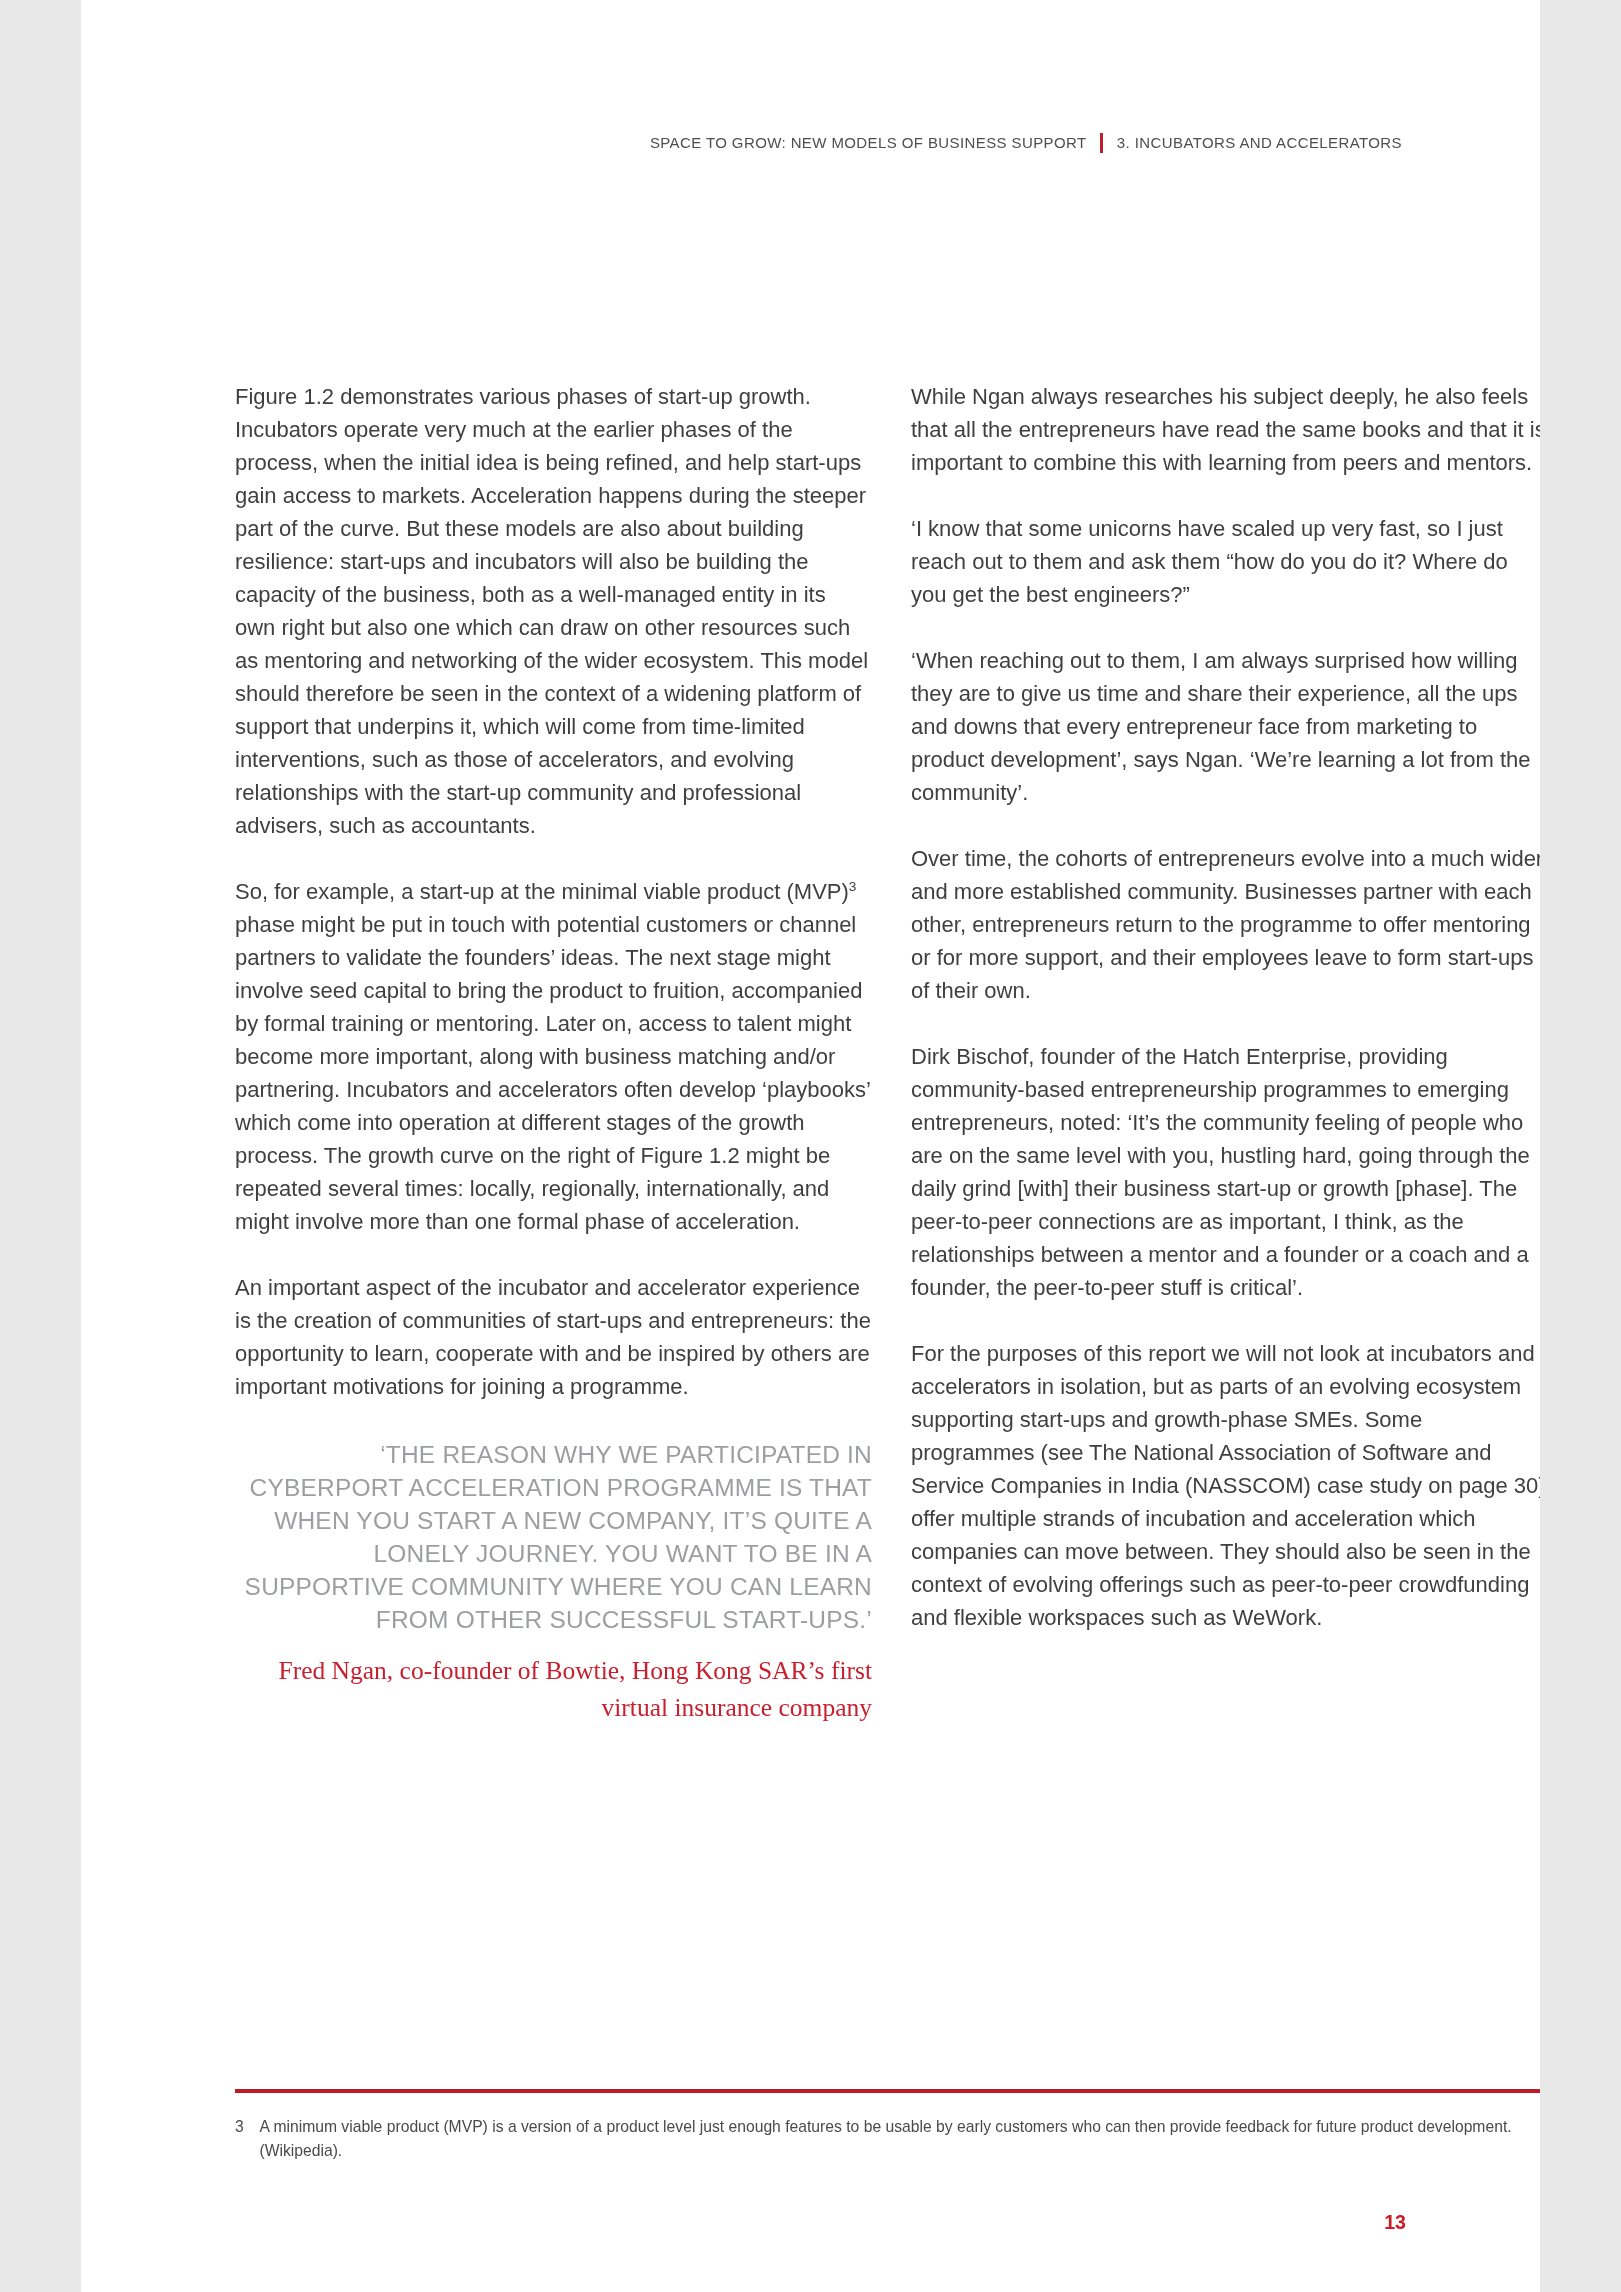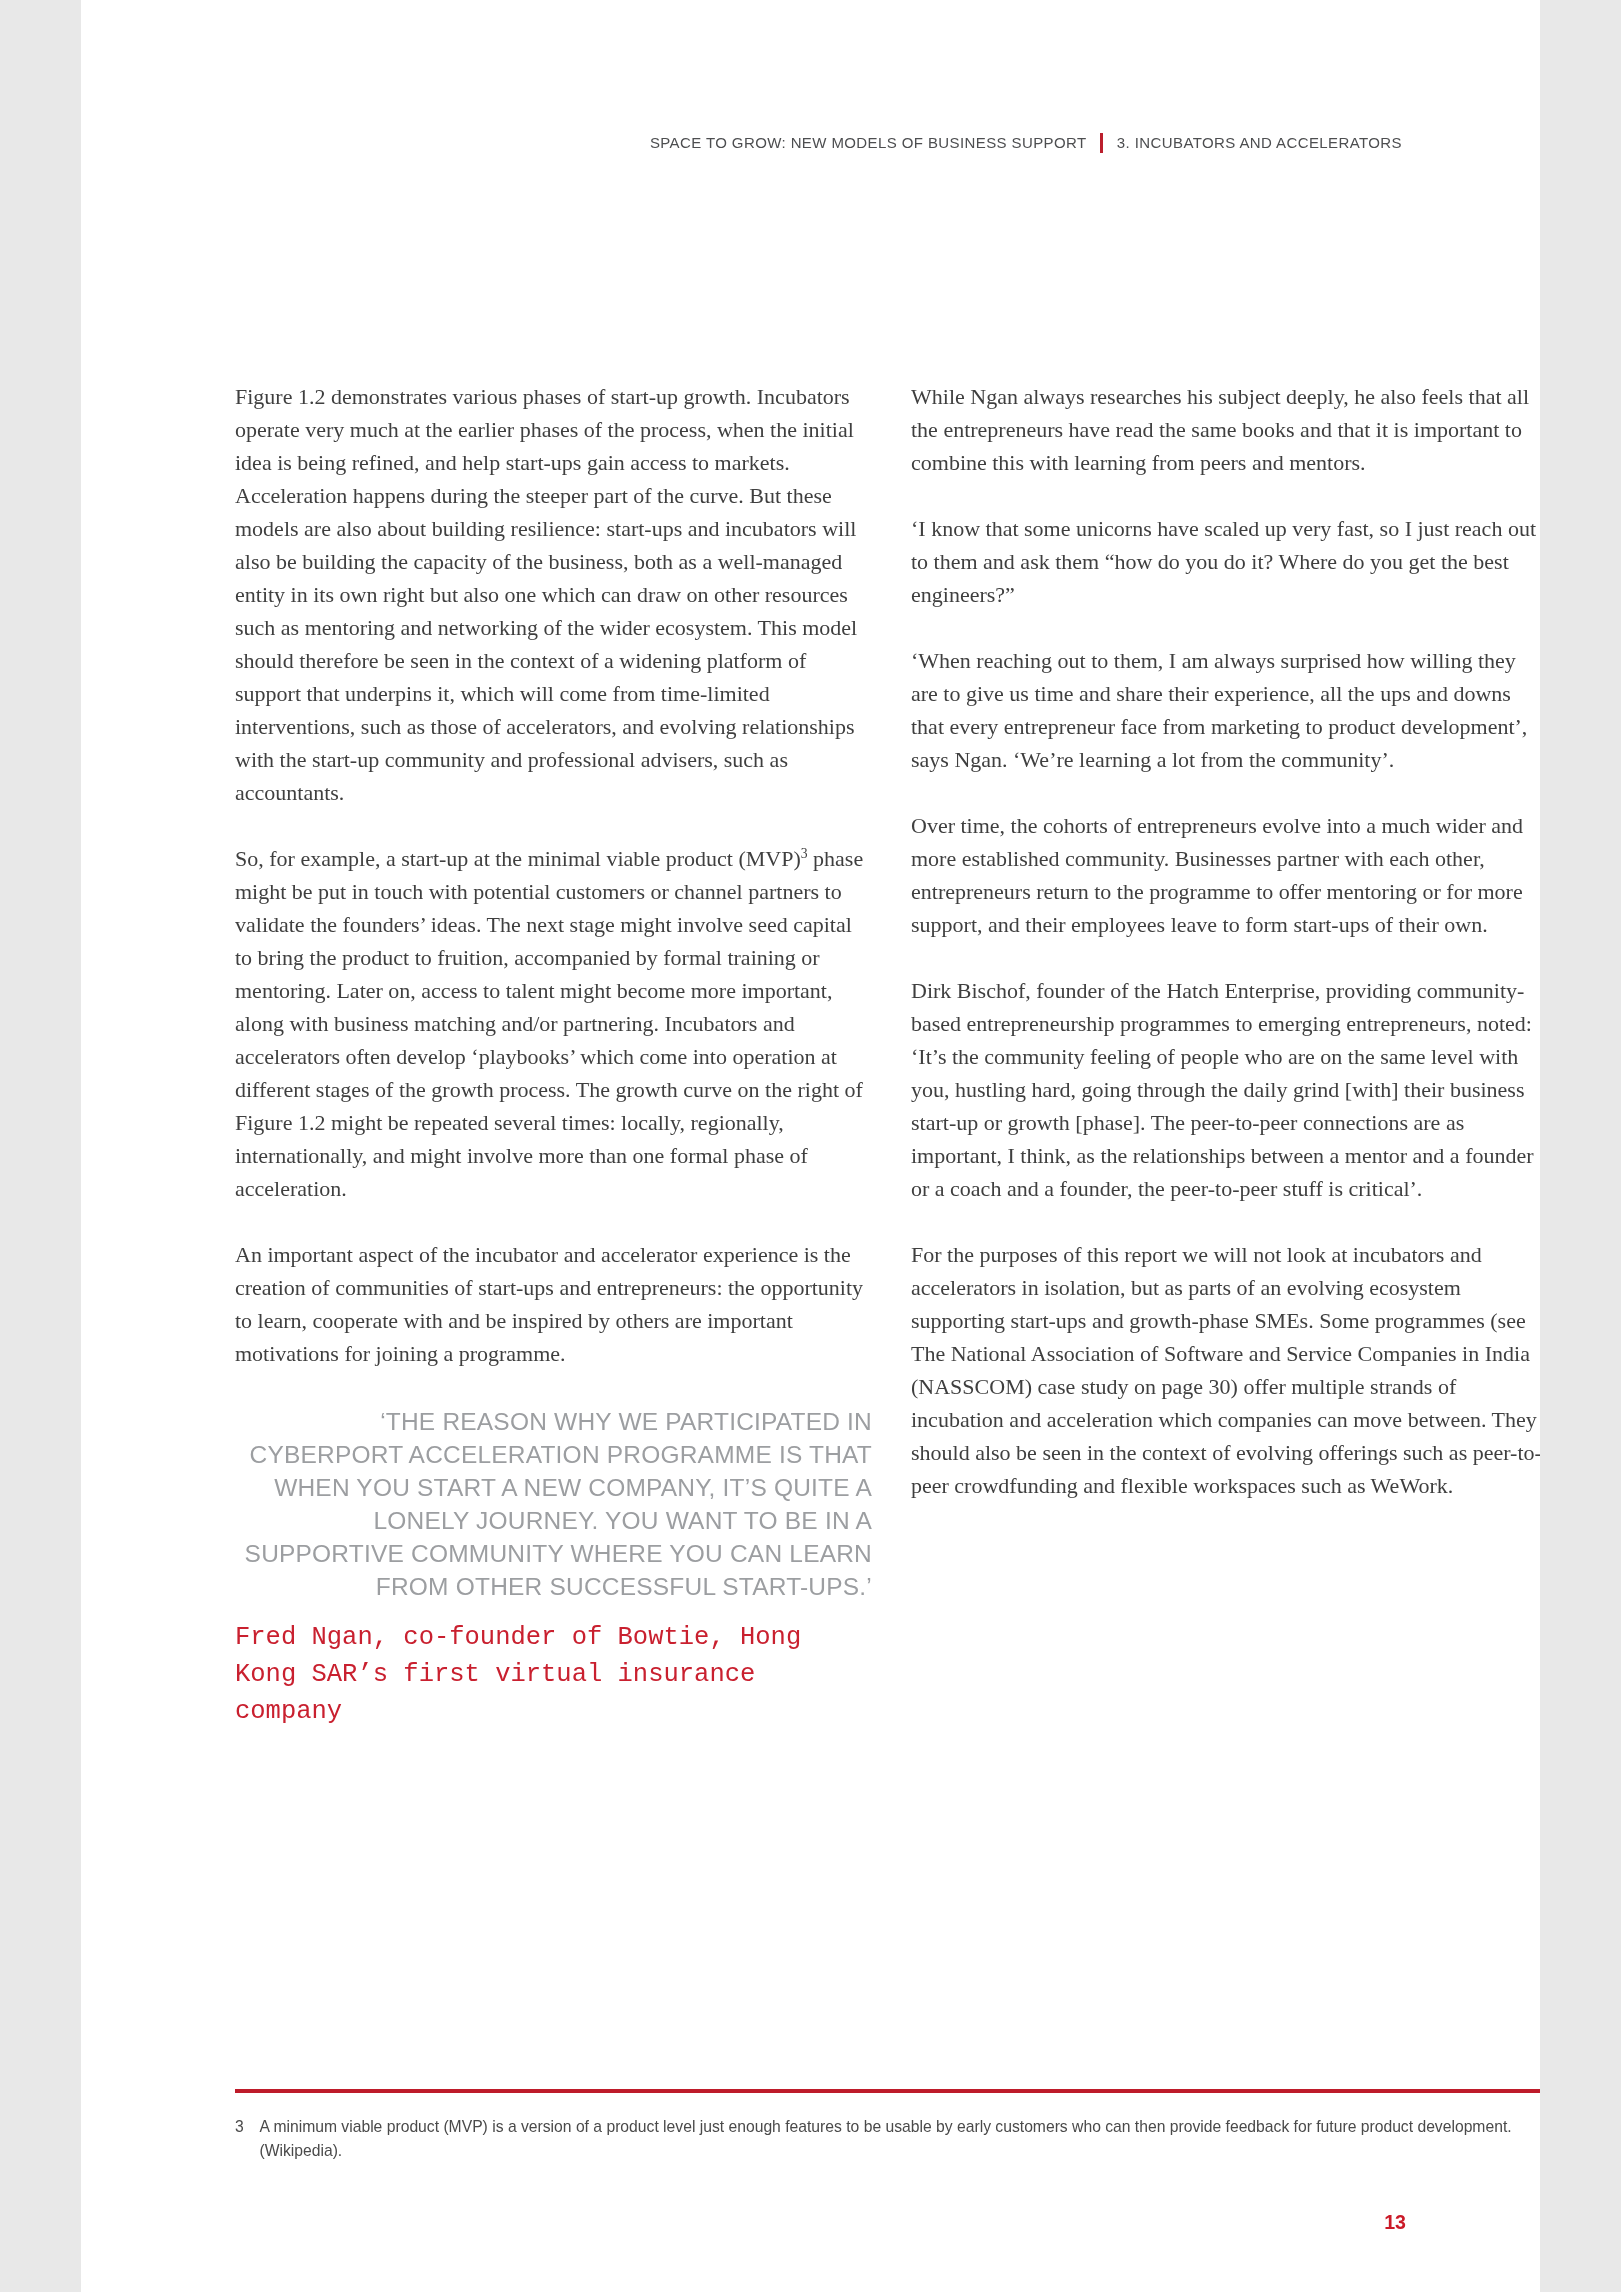--- a/index.html
+++ b/index.html
@@ -23,34 +23,35 @@
     display:inline-block;width:2.9px;height:19.6px;background:#bb1f2d;
   }
   
   .columns{
     position:absolute;top:380px;left:154px;width:1313px;
     display:flex;gap:39px;
   }
   .col{width:637px;}
   .col p{
     margin:0 0 33px 0;
-    font-size:22px;line-height:33px;color:#3f3f3f;font-family:Liberation Serif, serif;
+    font-size:22px;line-height:33px;color:#3f3f3f;
   }
   .col p sup{font-size:13.7px;line-height:0;}
   
   .pull-quote{
     margin:35px 0 0 0;
     text-align:right;
     font-size:24.5px;line-height:33px;font-weight:normal;
     color:#9c9ea1;
     letter-spacing:0.2px;
   }
   .attribution{
     margin:15.7px 0 0 0;
-    font-family:Liberation Mono, monospace;
+    text-align:right;
+    font-family:Liberation Serif, serif;
     font-size:25.5px;line-height:37px;
     color:#c9202f;
   }
   
   .footnote-rule{
     position:absolute;top:2089px;left:154px;width:1313px;height:3.9px;
     background:#be1b2a;
   }
   .footnote{
     position:absolute;top:2115px;left:154px;width:1313px;

